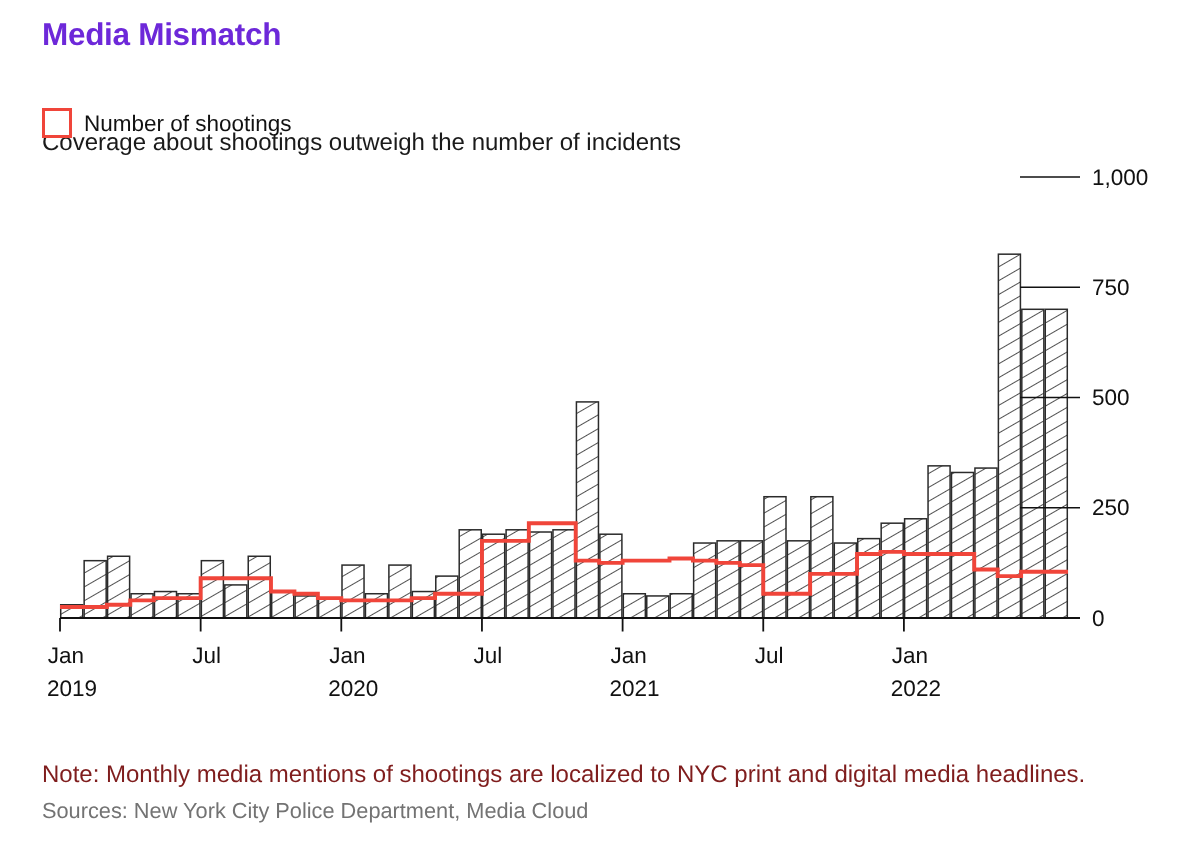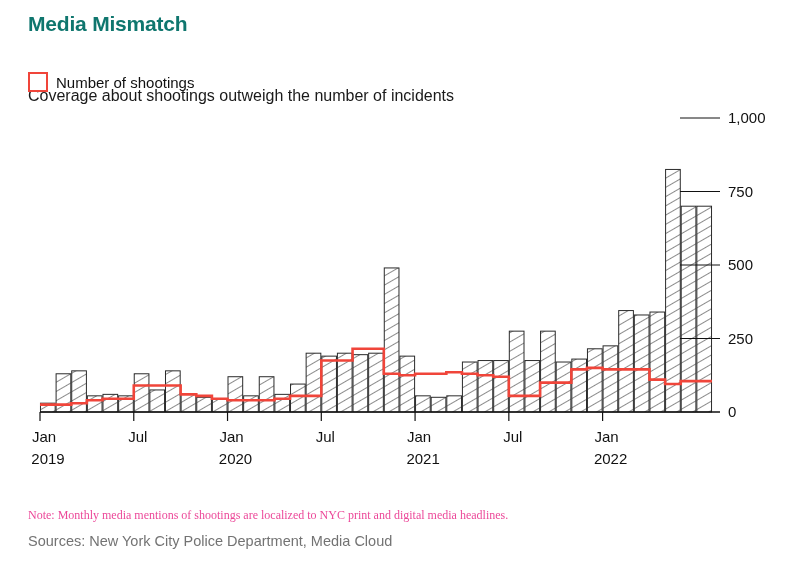--- a/index.html
+++ b/index.html
@@ -21,21 +21,21 @@
     width: 800px;
     height: 578px;
   }
   .title {
     position: absolute;
     left: 28px;
     top: 12px;
     font-size: 21px;
     font-weight: bold;
     letter-spacing: -0.2px;
-    color: #0f766e;
+    color: #6d28d9;
   }
   .subtitle {
     position: absolute;
     left: 28px;
     top: 42px;
     font-size: 16px;
     font-weight: normal;
     color: #1a1a1a;
     margin-top: 45px;
   }
@@ -79,23 +79,22 @@
     position: absolute;
     left: 0;
     top: 100px;
     width: 800px;
     height: 380px;
   }
   .note {
     position: absolute;
     left: 28px;
     top: 508px;
-    font-size: 12px;
-    color: #ec4899;
-    font-family: Liberation Serif, serif;
+    font-size: 16px;
+    color: #7f1d1d;
   }
   .sources {
     position: absolute;
     left: 28px;
     top: 533px;
     font-size: 14.5px;
     color: #737373;
   }
   svg { display: block; }
   .ytick-label {

